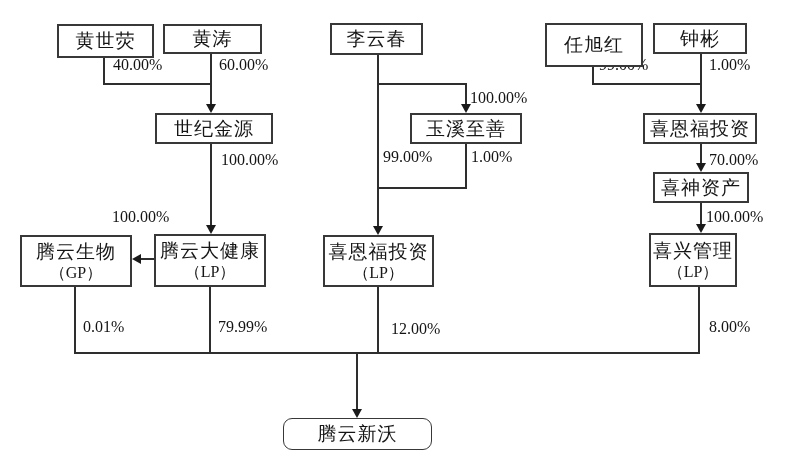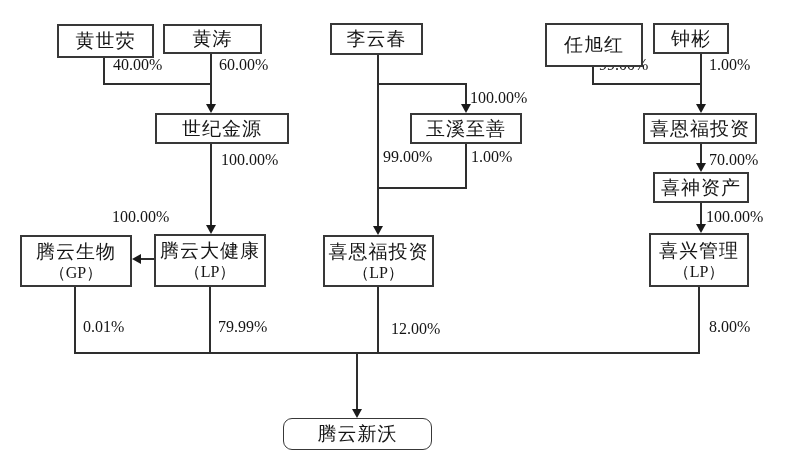--- a/index.html
+++ b/index.html
@@ -111,24 +111,24 @@
   </div>
   <div class="node" style="left:163px; top:24px; width:99px; height:30px;">
     <span>黄涛</span>
   </div>
   <div class="node" style="left:330px; top:23px; width:93px; height:32px;">
     <span>李云春</span>
   </div>
   <div class="node" style="left:545px; top:23px; width:98px; height:44px;">
     <span>任旭红</span>
   </div>
-  <div class="node" style="left:653px; top:23px; width:76px; height:31px;">
+  <div class="node" style="left:653px; top:23px; width:94px; height:31px;">
     <span>钟彬</span>
   </div>
-  <div class="node" style="left:155px; top:113px; width:134px; height:31px;">
+  <div class="node" style="left:155px; top:113px; width:118px; height:31px;">
     <span>世纪金源</span>
   </div>
   <div class="node" style="left:410px; top:113px; width:112px; height:31px;">
     <span>玉溪至善</span>
   </div>
   <div class="node" style="left:643px; top:113px; width:114px; height:31px;">
     <span>喜恩福投资</span>
   </div>
   <div class="node" style="left:653px; top:172px; width:96px; height:31px;">
     <span>喜神资产</span>
@@ -138,21 +138,21 @@
     <span class="sub">（GP）</span>
   </div>
   <div class="node" style="left:154px; top:234px; width:112px; height:53px;">
     <span>腾云大健康</span>
     <span class="sub">（LP）</span>
   </div>
   <div class="node" style="left:323px; top:235px; width:111px; height:52px;">
     <span>喜恩福投资</span>
     <span class="sub">（LP）</span>
   </div>
-  <div class="node" style="left:649px; top:233px; width:100px; height:54px;">
+  <div class="node" style="left:649px; top:233px; width:88px; height:54px;">
     <span>喜兴管理</span>
     <span class="sub">（LP）</span>
   </div>
   <div class="node" style="left:283px; top:418px; width:149px; height:32px; border-width:1.5px;border-radius:9px;">
     <span>腾云新沃</span>
   </div>
 
 </div>
 
 </body></html>

